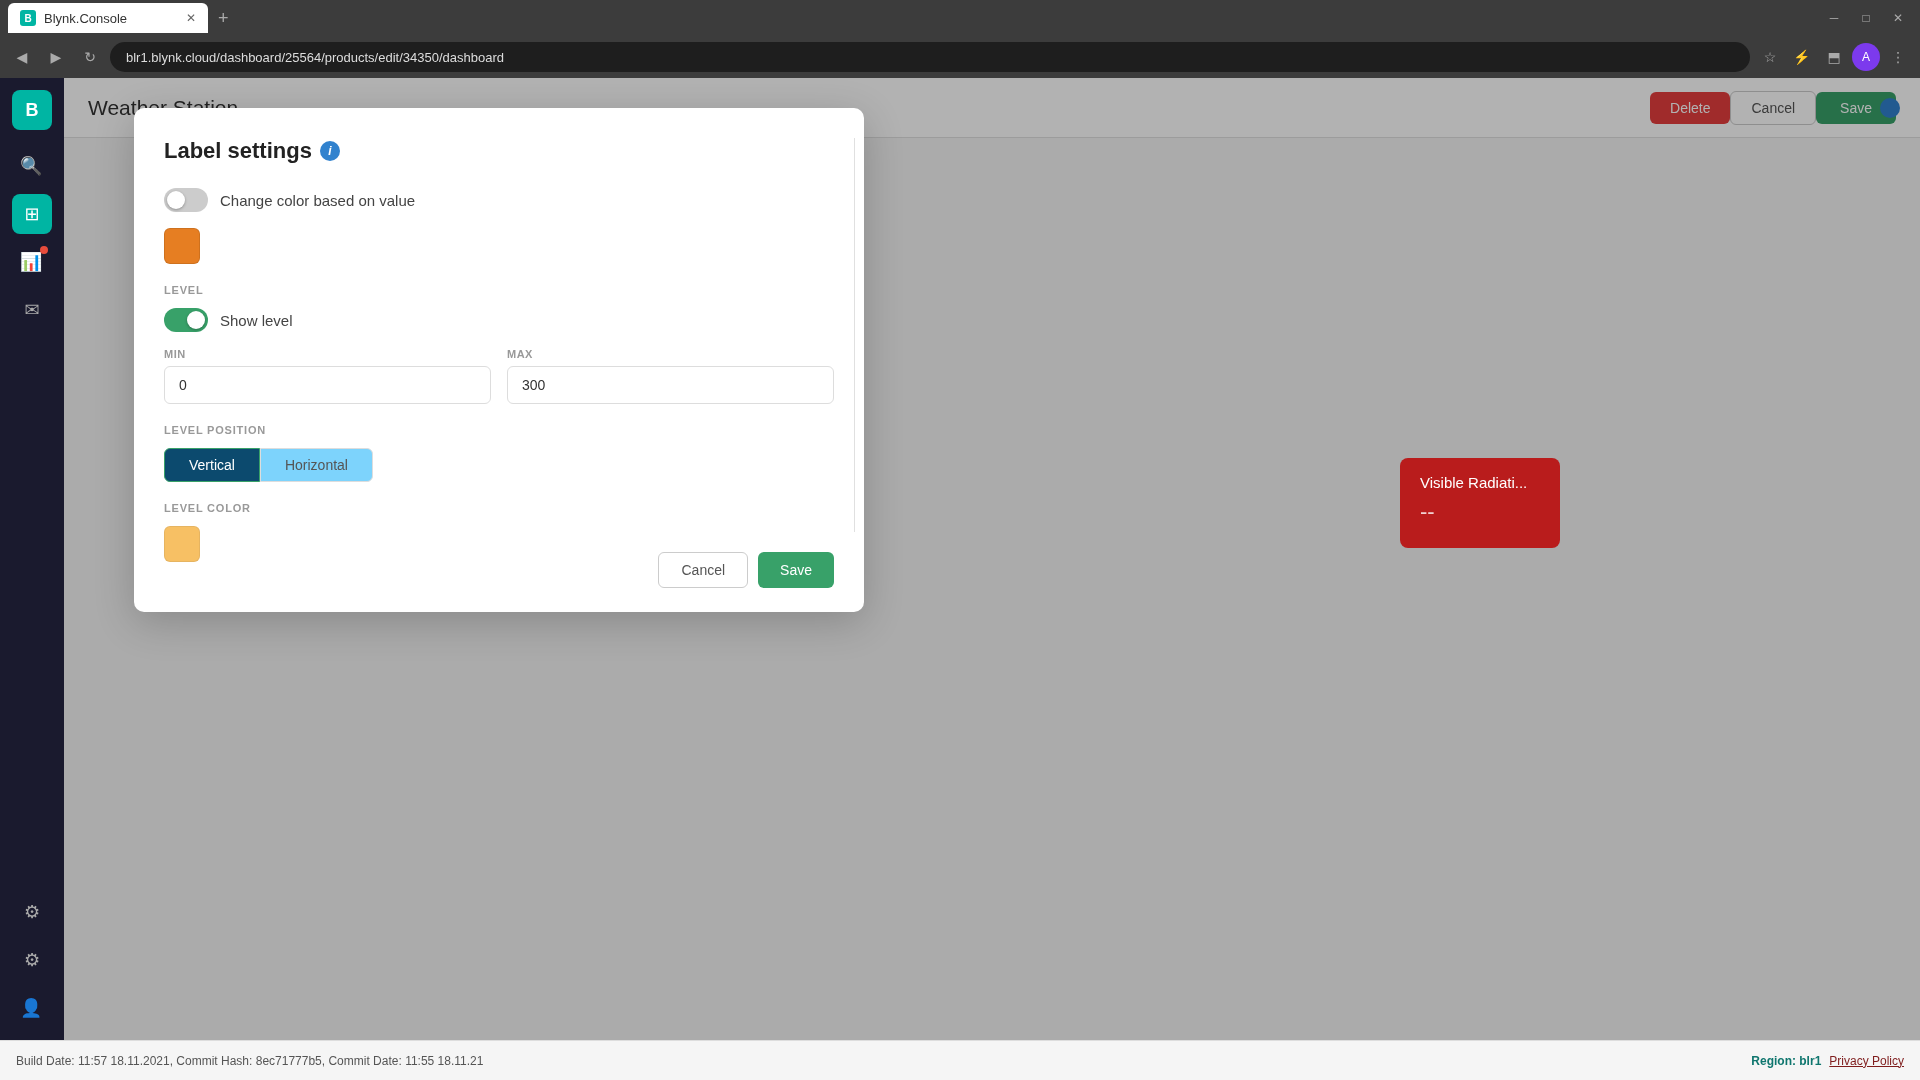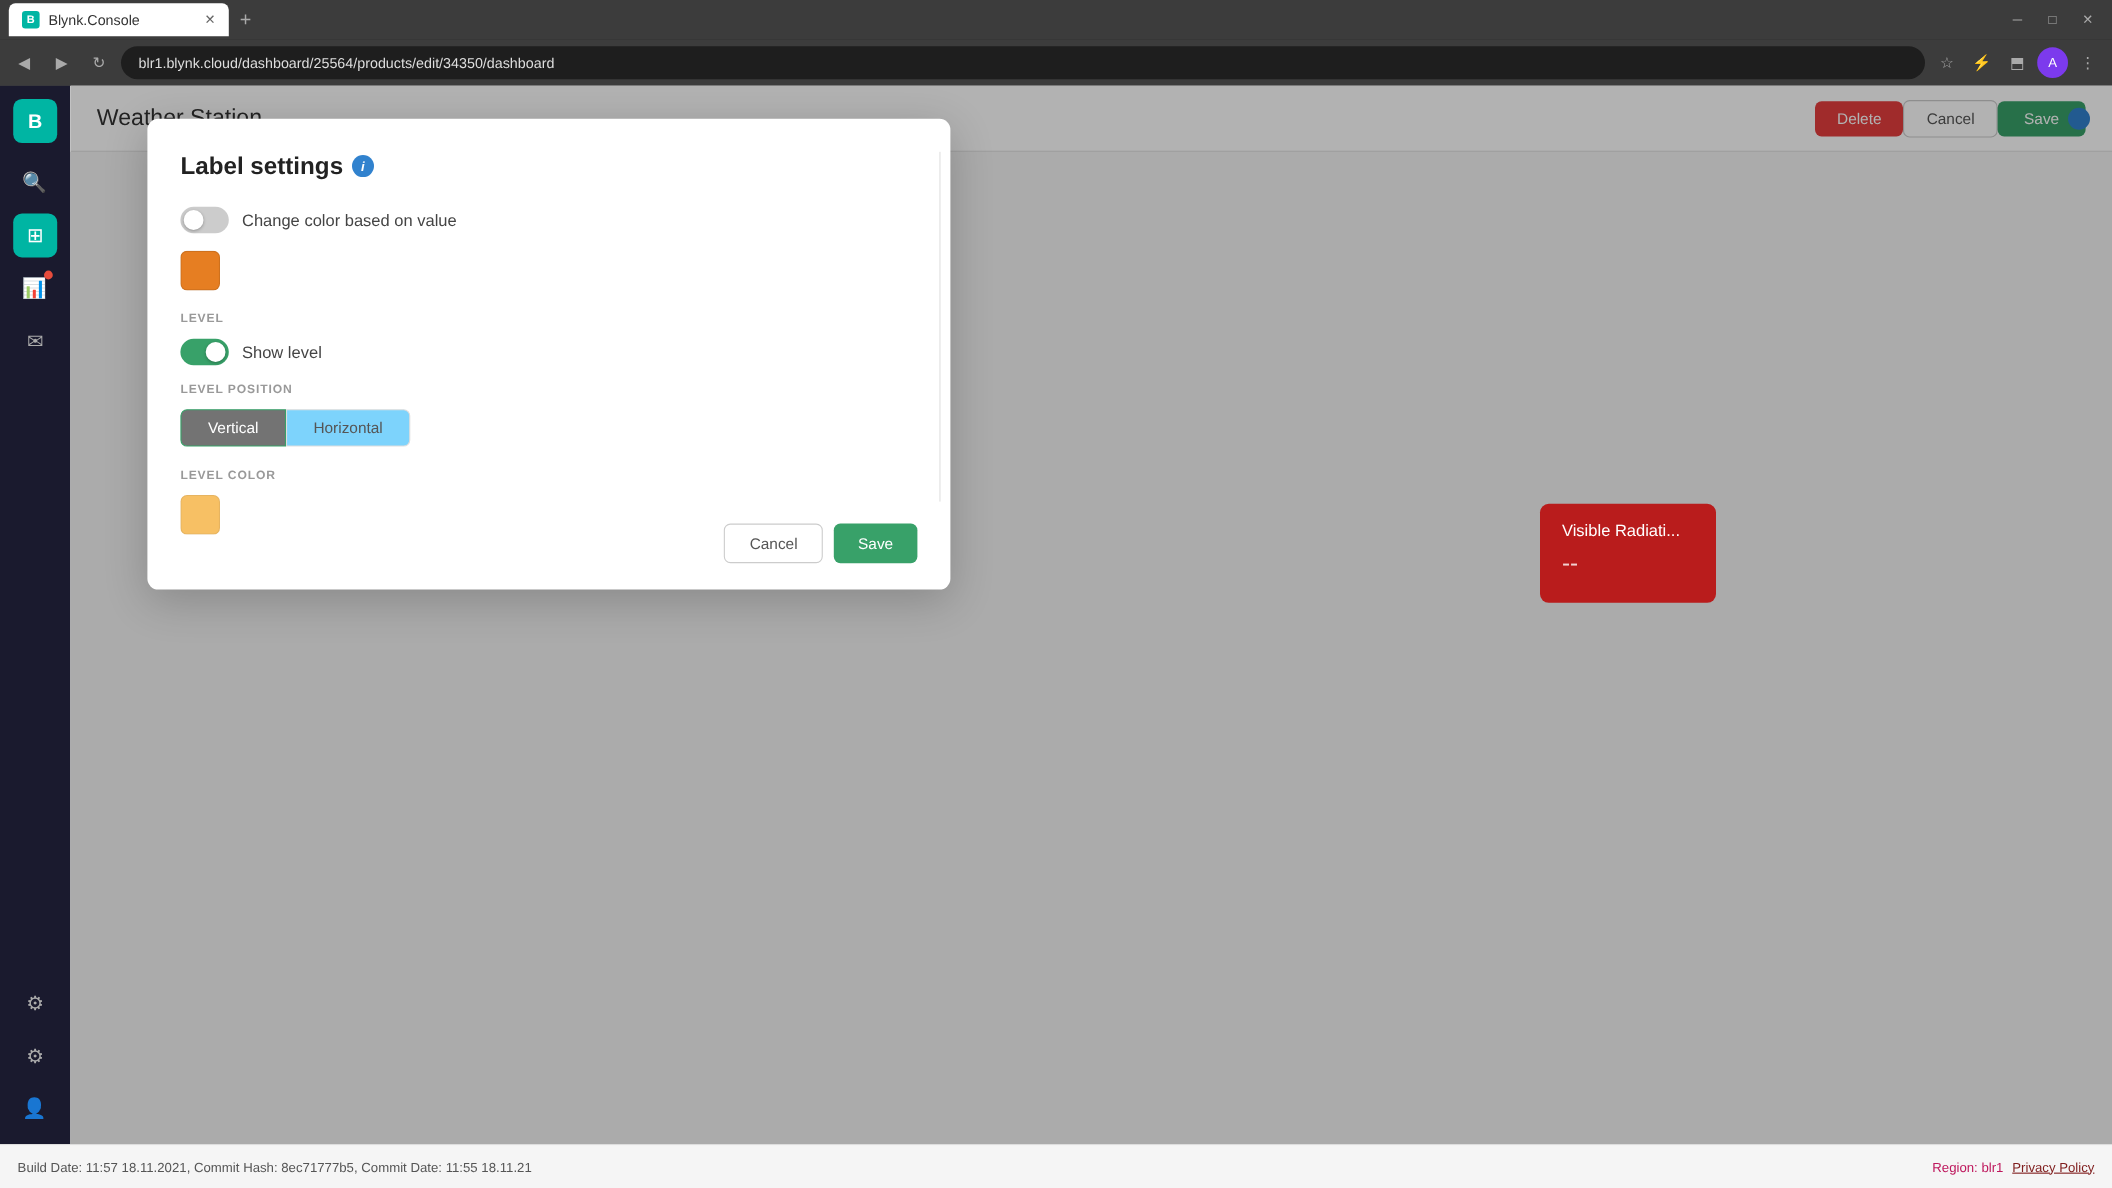--- a/index.html
+++ b/index.html
@@ -73,37 +73,37 @@
 
     
     .input-row { display: flex; gap: 16px; margin-bottom: 20px; }
     .input-group { flex: 1; }
     .input-label { font-size: 11px; font-weight: 600; color: #999; text-transform: uppercase; letter-spacing: 0.5px; margin-bottom: 6px; }
     .text-input { width: 100%; border: 1px solid #ddd; border-radius: 6px; padding: 10px 14px; font-size: 14px; color: #333; background: white; }
 
     
     .btn-group { display: flex; margin-bottom: 20px; }
     .btn-group-item { padding: 8px 24px; border: 1px solid #ddd; font-size: 14px; cursor: pointer; font-weight: 500; }
-    .btn-group-item.active { background: #737373; color: white; border-color: #38a169; }
+    .btn-group-item.active { background: #0c4a6e; color: white; border-color: #38a169; }
     .btn-group-item:not(.active) { background: #7dd3fc; color: #555; }
     .btn-group-item:first-child { border-radius: 6px 0 0 6px; }
     .btn-group-item:last-child { border-radius: 0 6px 6px 0; }
 
     
     .widget-preview { position: absolute; top: 380px; right: 360px; }
     .widget-card { background: #b91c1c; border-radius: 8px; padding: 16px 20px; width: 160px; min-height: 90px; }
     .widget-title { color: white; font-size: 15px; font-weight: 500; }
     .widget-value { color: rgba(255,255,255,0.8); font-size: 22px; margin-top: 8px; }
     .btn-modal-cancel { background: white; color: #555; border: 1px solid #ccc; padding: 9px 22px; border-radius: 6px; cursor: pointer; font-size: 14px; }
     .btn-modal-save { background: #38a169; color: white; border: none; padding: 9px 22px; border-radius: 6px; cursor: pointer; font-size: 14px; font-weight: 500; }
 
     
     .status-bar { background: #f5f5f5; border-top: 1px solid #ddd; height: 40px; display: flex; align-items: center; padding: 0 16px; font-size: 12px; color: #555; }
     .status-build { flex: 1; }
-    .status-region { margin-left: 8px; color: #be185d; }
+    .status-region { margin-left: 8px; color: #0f766e; font-weight: bold; }
     .status-privacy { color: #7f1d1d; text-decoration: underline; cursor: pointer; margin-left: 8px; }
 
     
     .bg-icon { position: absolute; top: 20px; right: 20px; width: 20px; height: 20px; background: #3182ce; border-radius: 50%; }
   </style>
 </head>
 <body>
 
 <div class="browser-chrome">
   <div class="browser-titlebar">
@@ -199,20 +199,30 @@
         <div class="section-label">LEVEL</div>
 
         <div class="toggle-row">
           <label class="toggle">
             <input type="checkbox" checked="" style="">
             <span class="toggle-slider on"></span>
           </label>
           <span class="toggle-label">Show level</span>
         </div>
 
+        <div class="input-row">
+          <div class="input-group">
+            <div class="input-label">MIN</div>
+            <input class="text-input" type="text" value="0" style="">
+          </div>
+          <div class="input-group">
+            <div class="input-label">MAX</div>
+            <input class="text-input" type="text" value="300" style="">
+          </div>
+        </div>
 
         <div class="section-label">LEVEL POSITION</div>
         <div class="btn-group">
           <button class="btn-group-item active">Vertical</button>
           <button class="btn-group-item">Horizontal</button>
         </div>
 
         <div class="section-label">LEVEL COLOR</div>
         <div class="color-swatch light-orange"></div>
 

